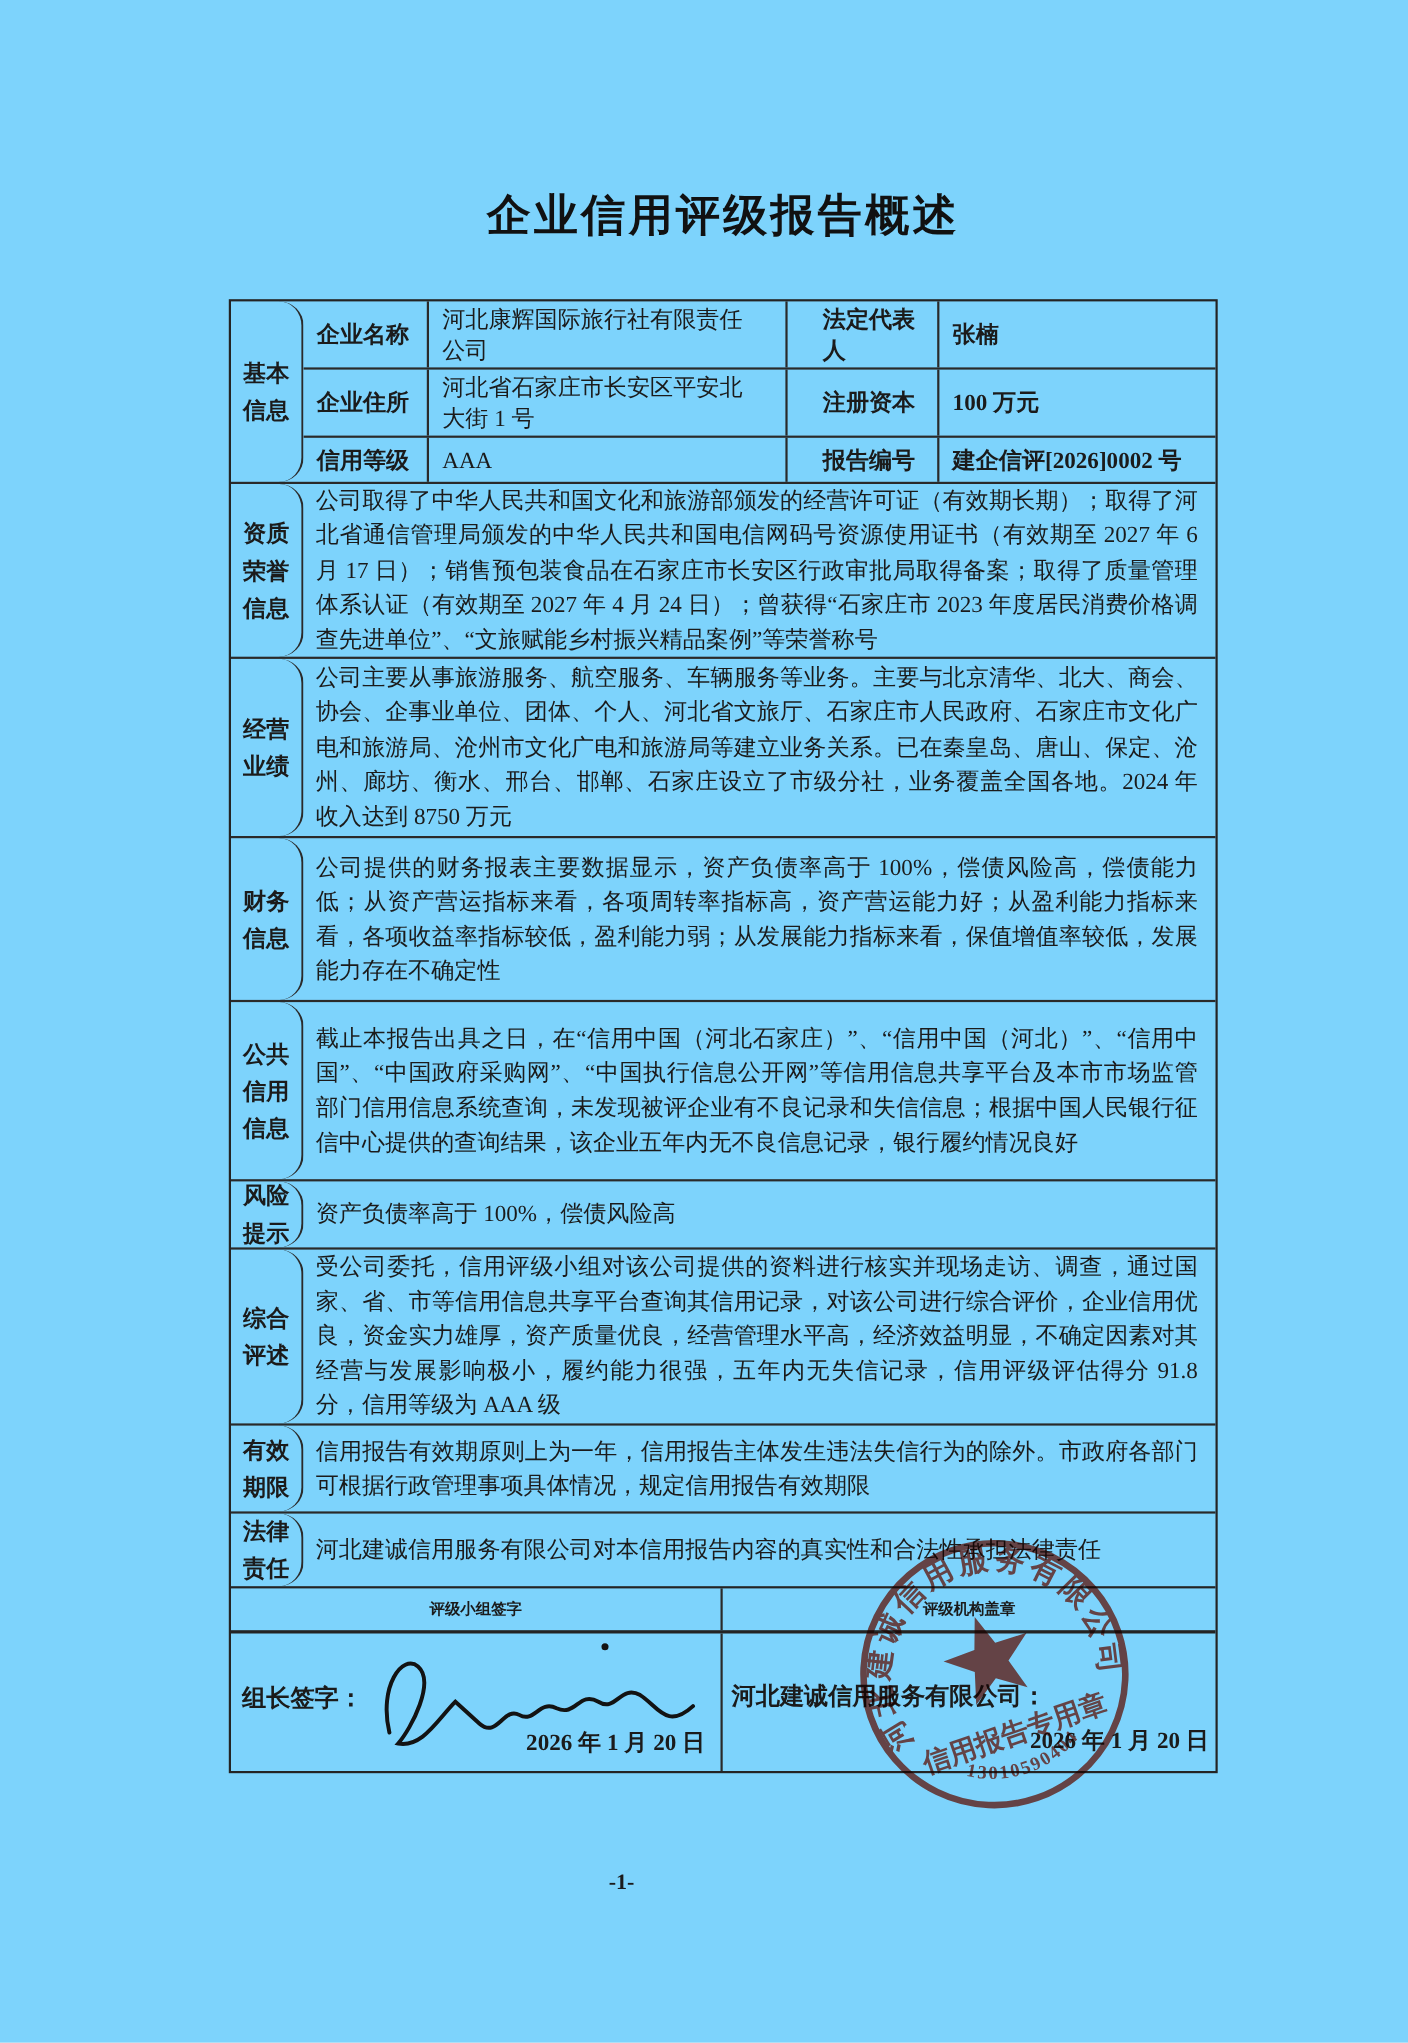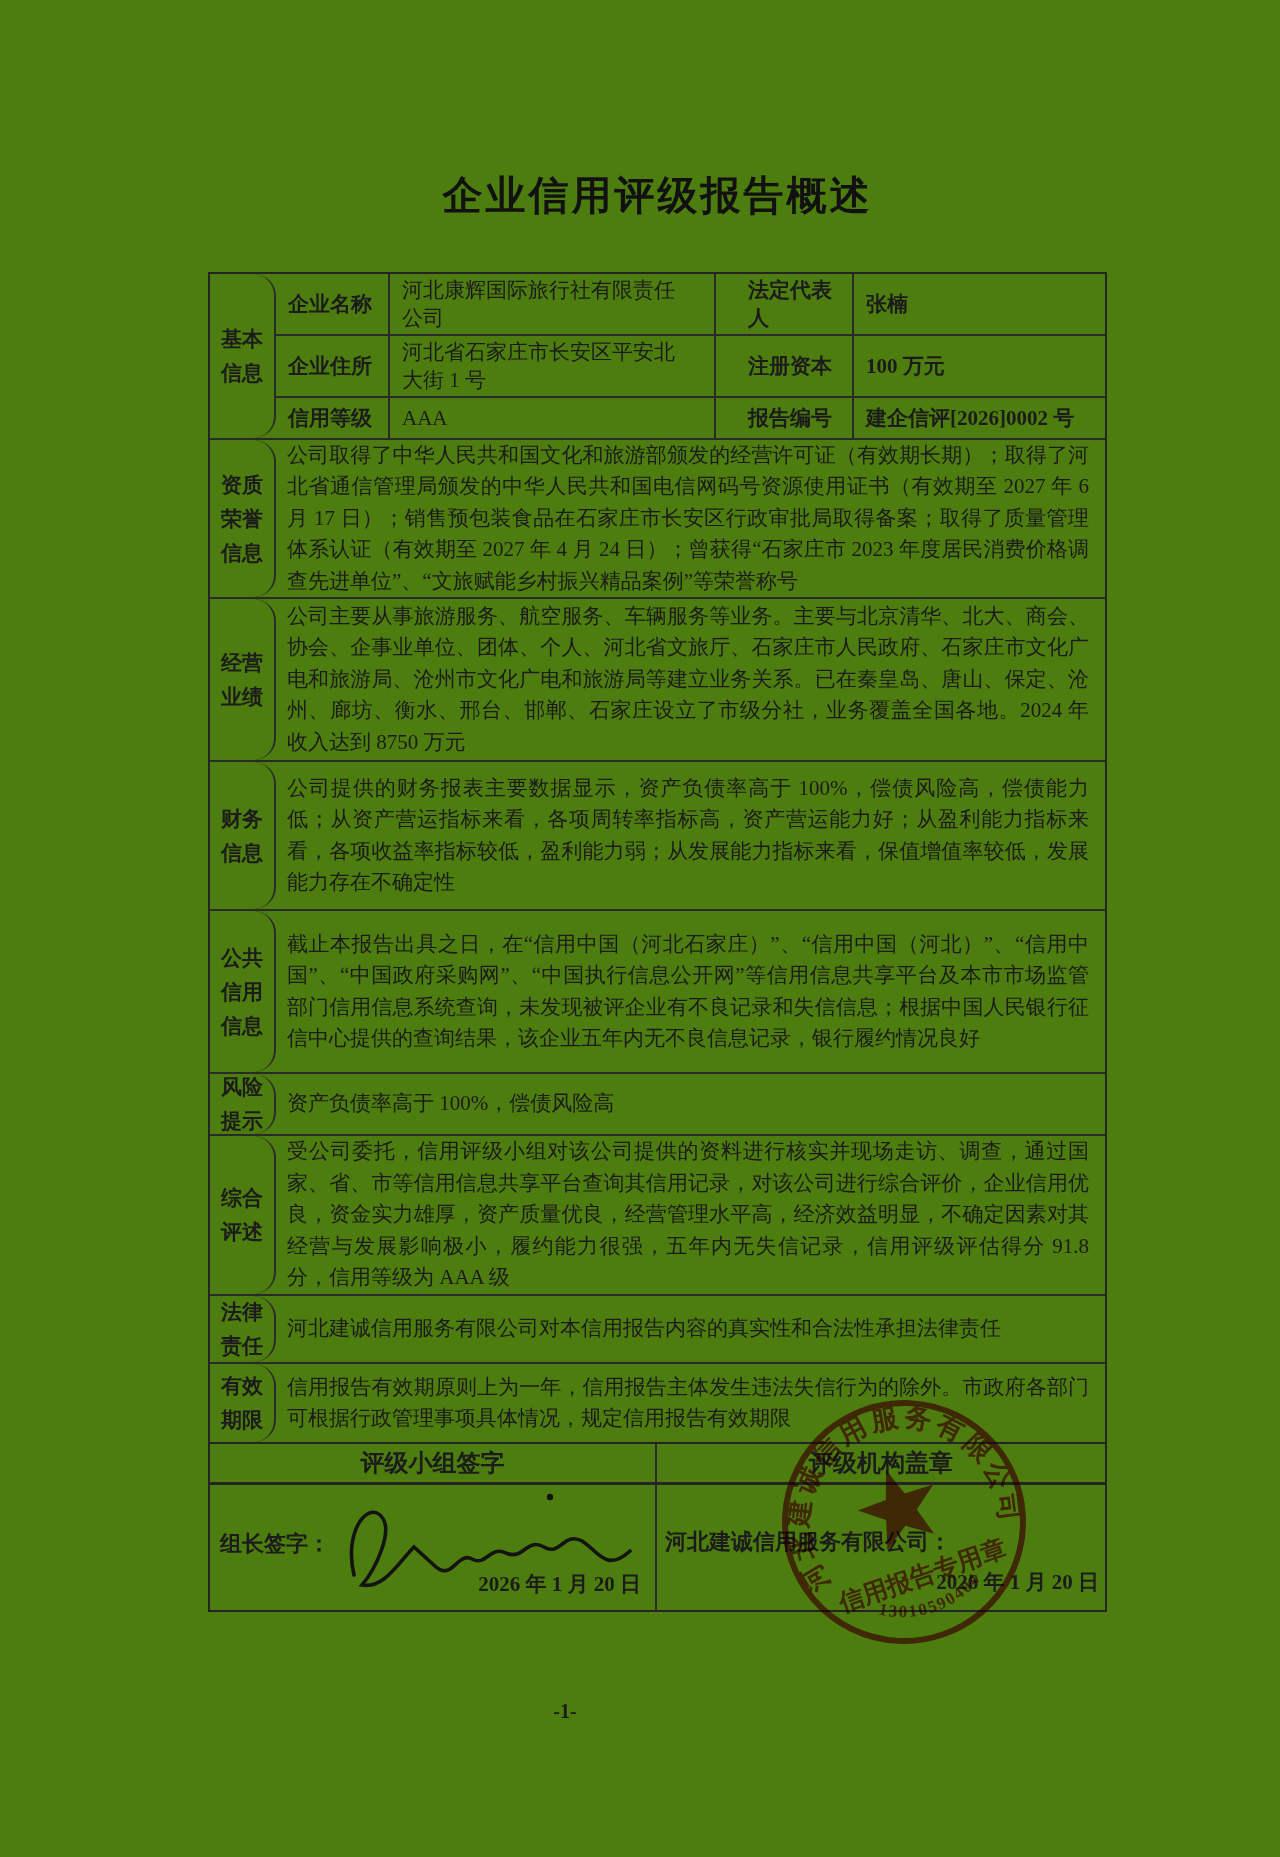--- a/index.html
+++ b/index.html
@@ -1,16 +1,16 @@
 <!DOCTYPE html>
 <html><head>
 <meta charset="utf-8">
 <style>
   html,body{margin:0;padding:0;background:#e8e8e8;}
-  .page{position:relative;width:1280px;height:1857px;background:#4d7c0f;overflow:hidden;
+  .page{position:relative;width:1280px;height:1857px;background:#7dd3fc;overflow:hidden;
         font-family:"Liberation Serif","DejaVu Serif",serif;color:#1b1b1b;}
   .title{position:absolute;left:208px;top:168px;width:899px;margin:0;text-align:center;
          font-size:40px;font-weight:700;letter-spacing:3px;color:#111;}
   .tbl{position:absolute;left:208px;top:272px;width:899px;height:1340px;
        border:2.5px solid #242424;display:flex;flex-direction:column;box-sizing:border-box;}
   .row{display:flex;box-sizing:border-box;border-top:2px solid #2a2a2a;}
   .row:first-child{border-top:none;}
   .labelcell{width:66px;min-width:66px;border-right:2px solid #2a2a2a;box-sizing:border-box;
              display:flex;align-items:center;justify-content:center;text-align:center;
              font-size:21px;font-weight:600;line-height:34px;border-radius:22px;}
@@ -30,21 +30,21 @@
   .sr1{height:61px;} .sr2{height:69px;} .sr3{height:34px;}
   
   .h-basic{height:164px;} .h-s0{height:159px;} .h-s1{height:163px;} .h-s2{height:149px;}
   .h-s3{height:163px;} .h-s4{height:62px;} .h-s5{height:160px;} .h-s6{height:80px;}
   .h-s7{height:68px;} .h-sighead{height:40px;border-top:2.5px solid #242424;}
   .h-sig{flex:1;border-top:3px solid #242424;}
   
   .sigcell-l{width:447px;min-width:447px;border-right:2px solid #2a2a2a;box-sizing:border-box;
              position:relative;}
   .sigcell-r{flex:1;position:relative;}
-  .sighead-txt{display:flex;align-items:center;justify-content:center;font-size:24px;
+  .sighead-txt{display:flex;align-items:center;justify-content:center;font-size:14px;
                font-weight:600;height:100%;}
   .leader-label{position:absolute;left:10px;top:44px;font-size:22px;font-weight:600;}
   .sig-svg{position:absolute;left:128px;top:2px;}
   .date-l{position:absolute;right:14px;bottom:12px;font-size:21px;font-weight:600;}
   .company-line{position:absolute;left:8px;top:42px;font-size:22px;font-weight:600;}
   .date-r{position:absolute;right:6px;bottom:14px;font-size:21px;font-weight:600;}
   
   .seal{position:absolute;left:768px;top:1386px;width:272px;height:272px;z-index:5;
         mix-blend-mode:multiply;opacity:.88;pointer-events:none;}
   .pagenum{position:absolute;left:0;top:1700px;width:1130px;text-align:center;
@@ -132,35 +132,35 @@
 
     <div class="row h-s5">
       <div class="labelcell">
           <div class="lab">综合评述</div>
         </div>
       <div class="content">
           <div class="txt">受公司委托，信用评级小组对该公司提供的资料进行核实并现场走访、调查，通过国家、省、市等信用信息共享平台查询其信用记录，对该公司进行综合评价，企业信用优良，资金实力雄厚，资产质量优良，经营管理水平高，经济效益明显，不确定因素对其经营与发展影响极小，履约能力很强，五年内无失信记录，信用评级评估得分 91.8 分，信用等级为 AAA 级</div>
         </div>
     </div>
 
+    <div class="row h-s6">
+      <div class="labelcell">
+          <div class="lab">有效期限</div>
+        </div>
+      <div class="content">
+          <div class="txt">信用报告有效期原则上为一年，信用报告主体发生违法失信行为的除外。市政府各部门可根据行政管理事项具体情况，规定信用报告有效期限</div>
+        </div>
+    </div>
+
     <div class="row h-s7">
       <div class="labelcell">
           <div class="lab">法律责任</div>
         </div>
       <div class="content">
           <div class="txt">河北建诚信用服务有限公司对本信用报告内容的真实性和合法性承担法律责任</div>
-        </div>
-    </div>
-
-    <div class="row h-s6">
-      <div class="labelcell">
-          <div class="lab">有效期限</div>
-        </div>
-      <div class="content">
-          <div class="txt">信用报告有效期原则上为一年，信用报告主体发生违法失信行为的除外。市政府各部门可根据行政管理事项具体情况，规定信用报告有效期限</div>
         </div>
     </div>
 
     <div class="row h-sighead">
       <div class="sigcell-l">
         <div class="sighead-txt">评级小组签字</div>
       </div>
       <div class="sigcell-r">
         <div class="sighead-txt">评级机构盖章</div>
       </div>

